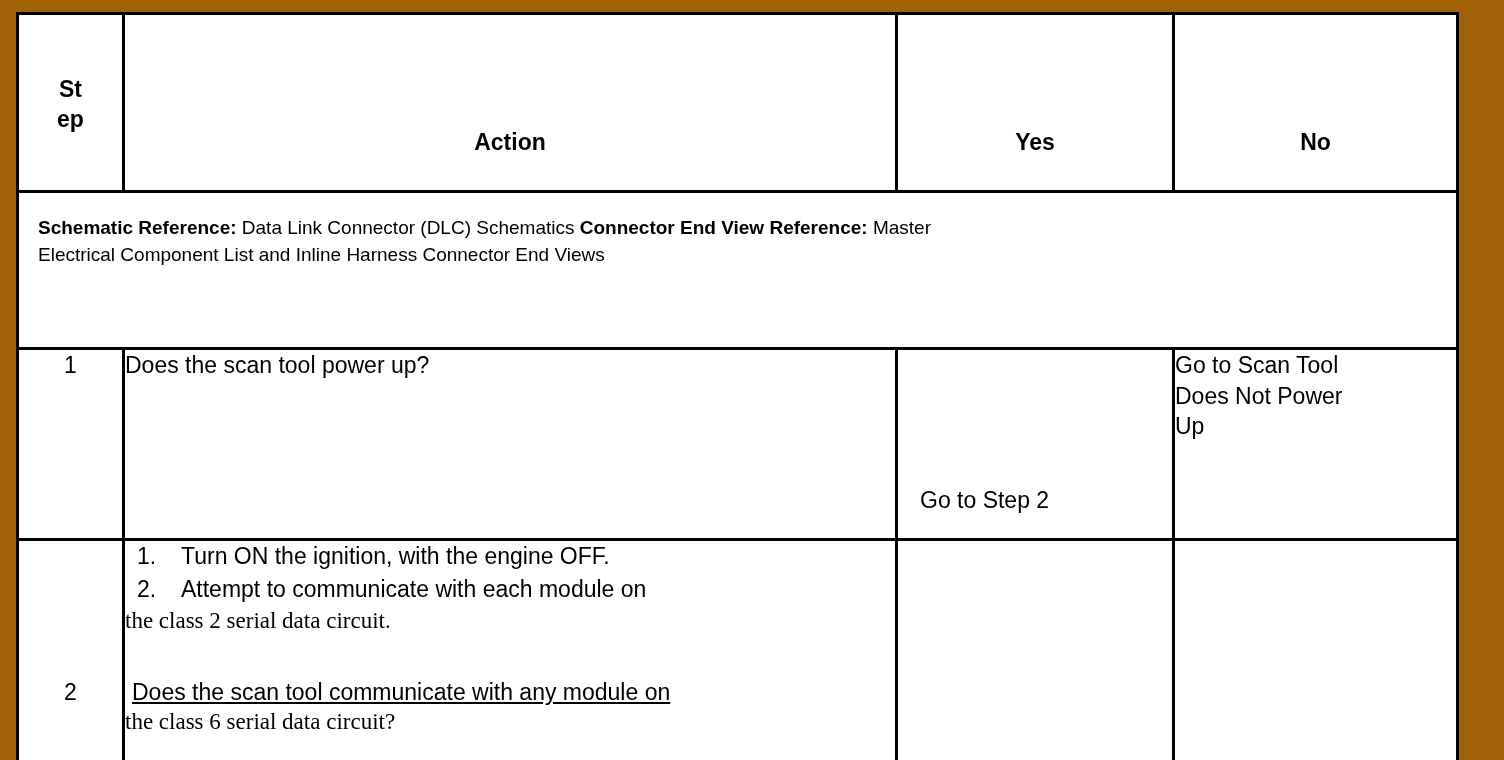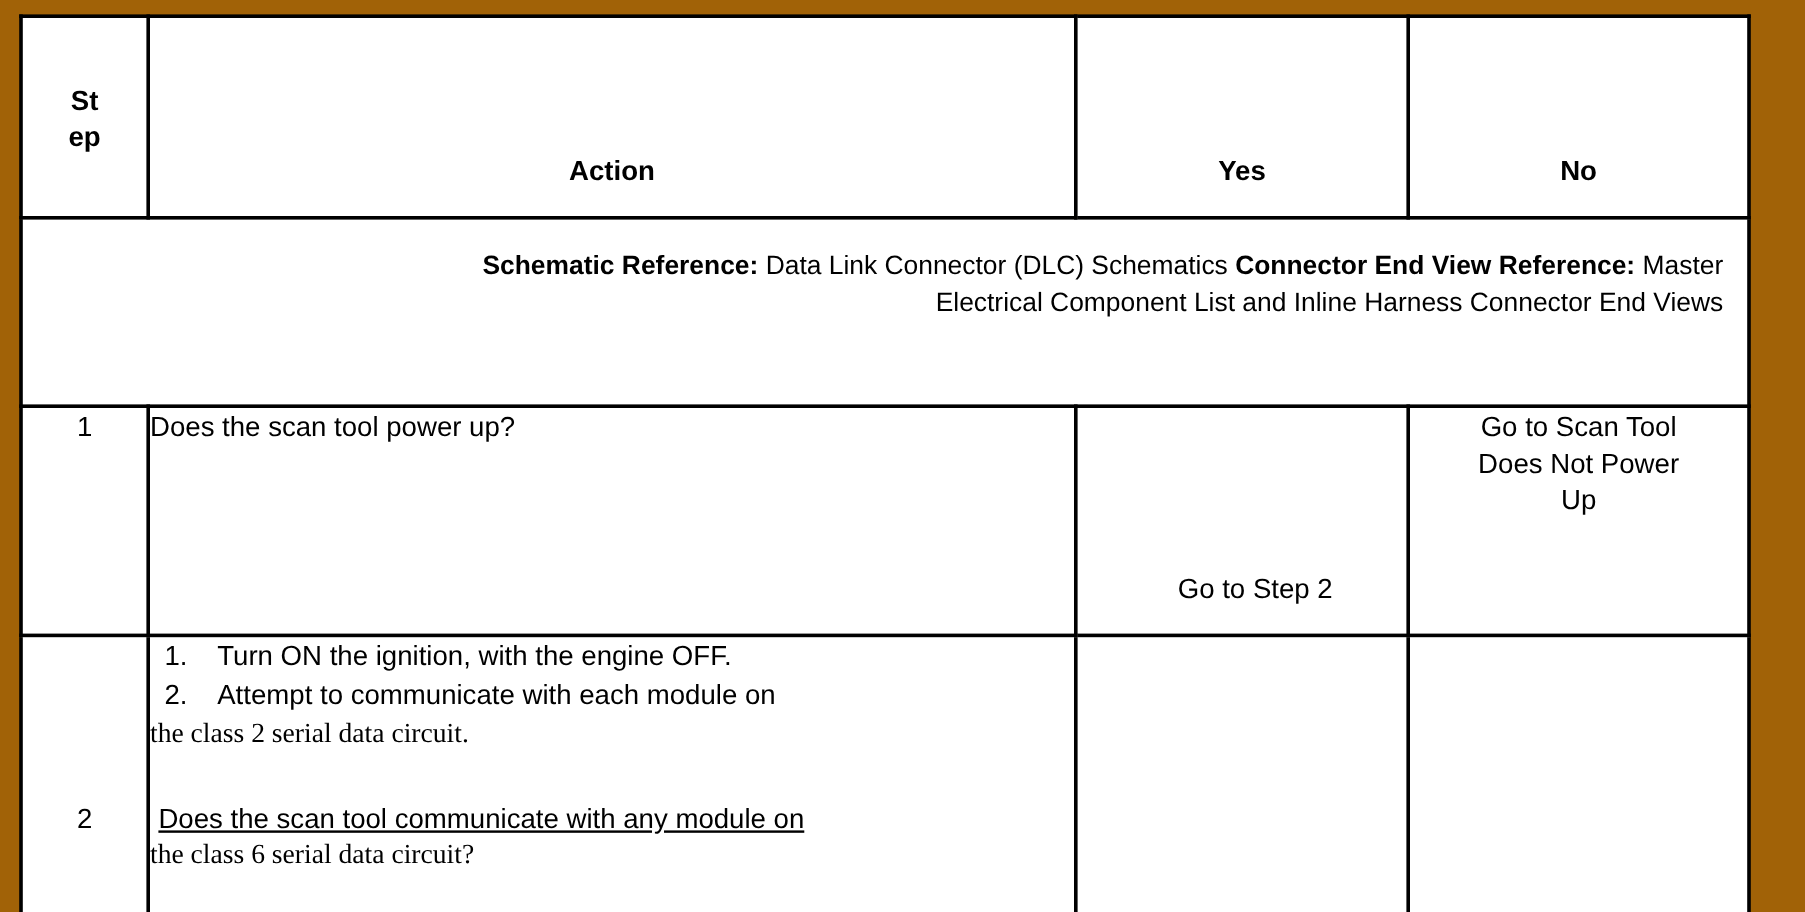--- a/index.html
+++ b/index.html
@@ -46,60 +46,59 @@
   col.c-action { width: 773px; }
   col.c-yes    { width: 277px; }
   col.c-no     { width: 284px; }
 
   
   tr.head td {
     height: 143px;
     vertical-align: bottom;
     text-align: center;
     font-weight: bold;
-    padding-bottom: 22px;
+    padding-bottom: 32px;
   }
   tr.head td.h-step {
     vertical-align: middle;
     padding-bottom: 0;
     padding-top: 4px;
   }
   .hstep-inner {
     line-height: 1.28;
     text-align: center;
   }
 
   
   tr.schematic td {
     height: 122px;
     vertical-align: top;
     padding: 22px 20px 10px 19px;
   }
   .sch-text {
     line-height: 1.42;
-    font-size: 22px;
-    text-align: right;
+    font-size: 19px;
   }
   .sch-text b { font-weight: bold; }
 
   
   td.step-cell {
     text-align: center;
     vertical-align: middle;
     font-size: 23px;
   }
   td.step-cell.off-center { vertical-align: middle; }
   .step-num-shift { position: relative; top: -6px; display: block; }
 
   td.action-cell {
     padding: 20px 16px 10px 14px;
     vertical-align: top;
   }
   td.yn-cell {
-    text-align: center;
+    text-align: left;
     vertical-align: top;
     padding: 18px 8px 10px 8px;
   }
   td.yn-cell.bottomish {
     vertical-align: bottom;
     padding-bottom: 22px;
     padding-left: 22px;
   }
 
   tr.row1 td { height: 166px; }

